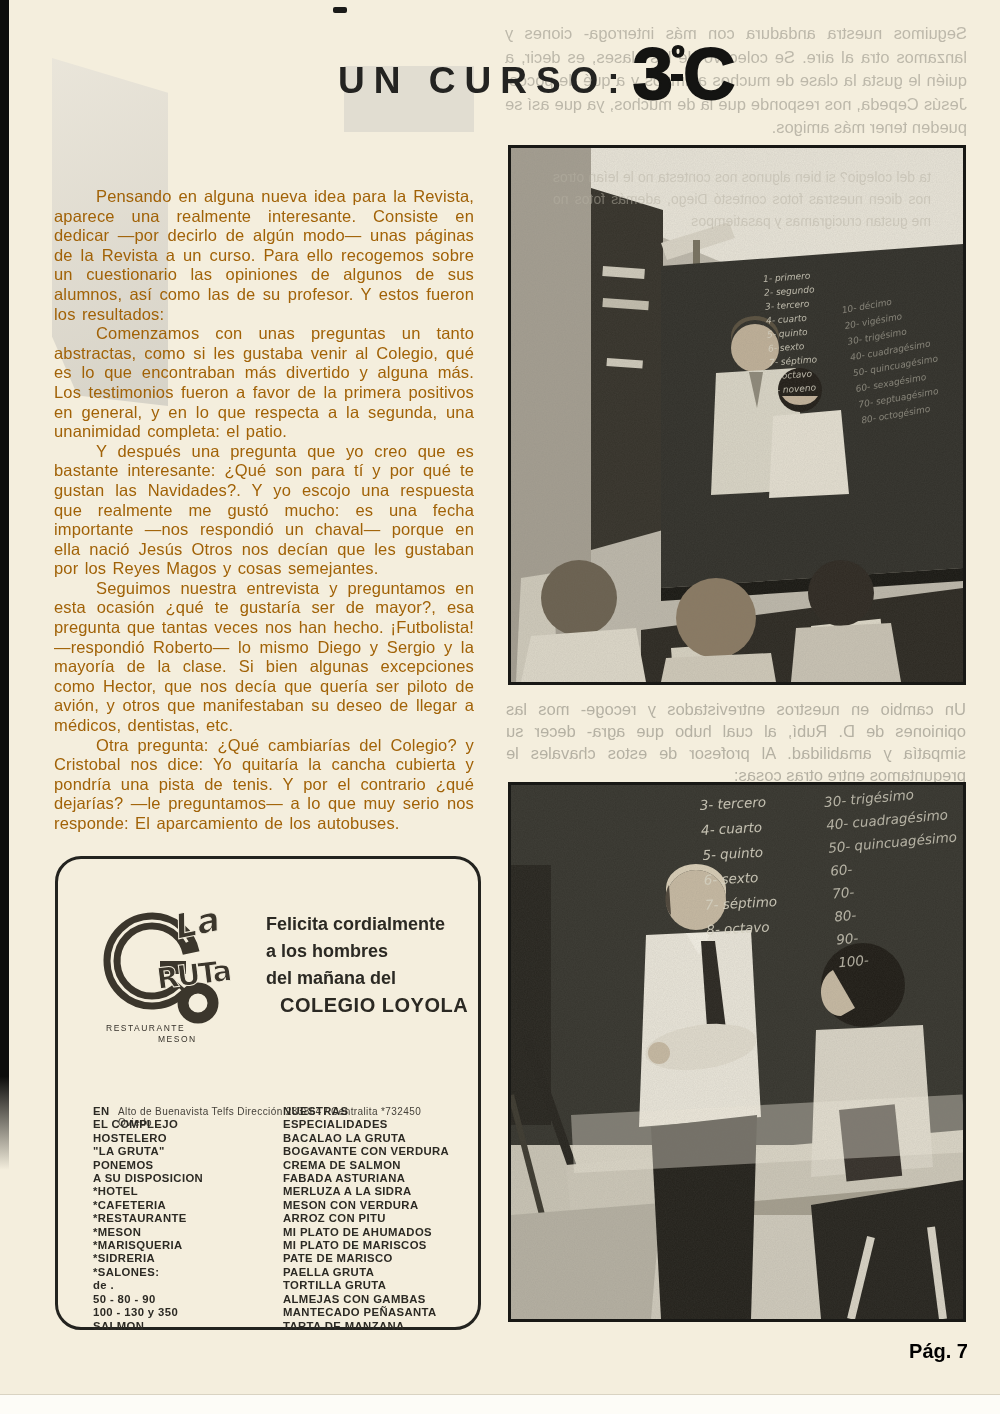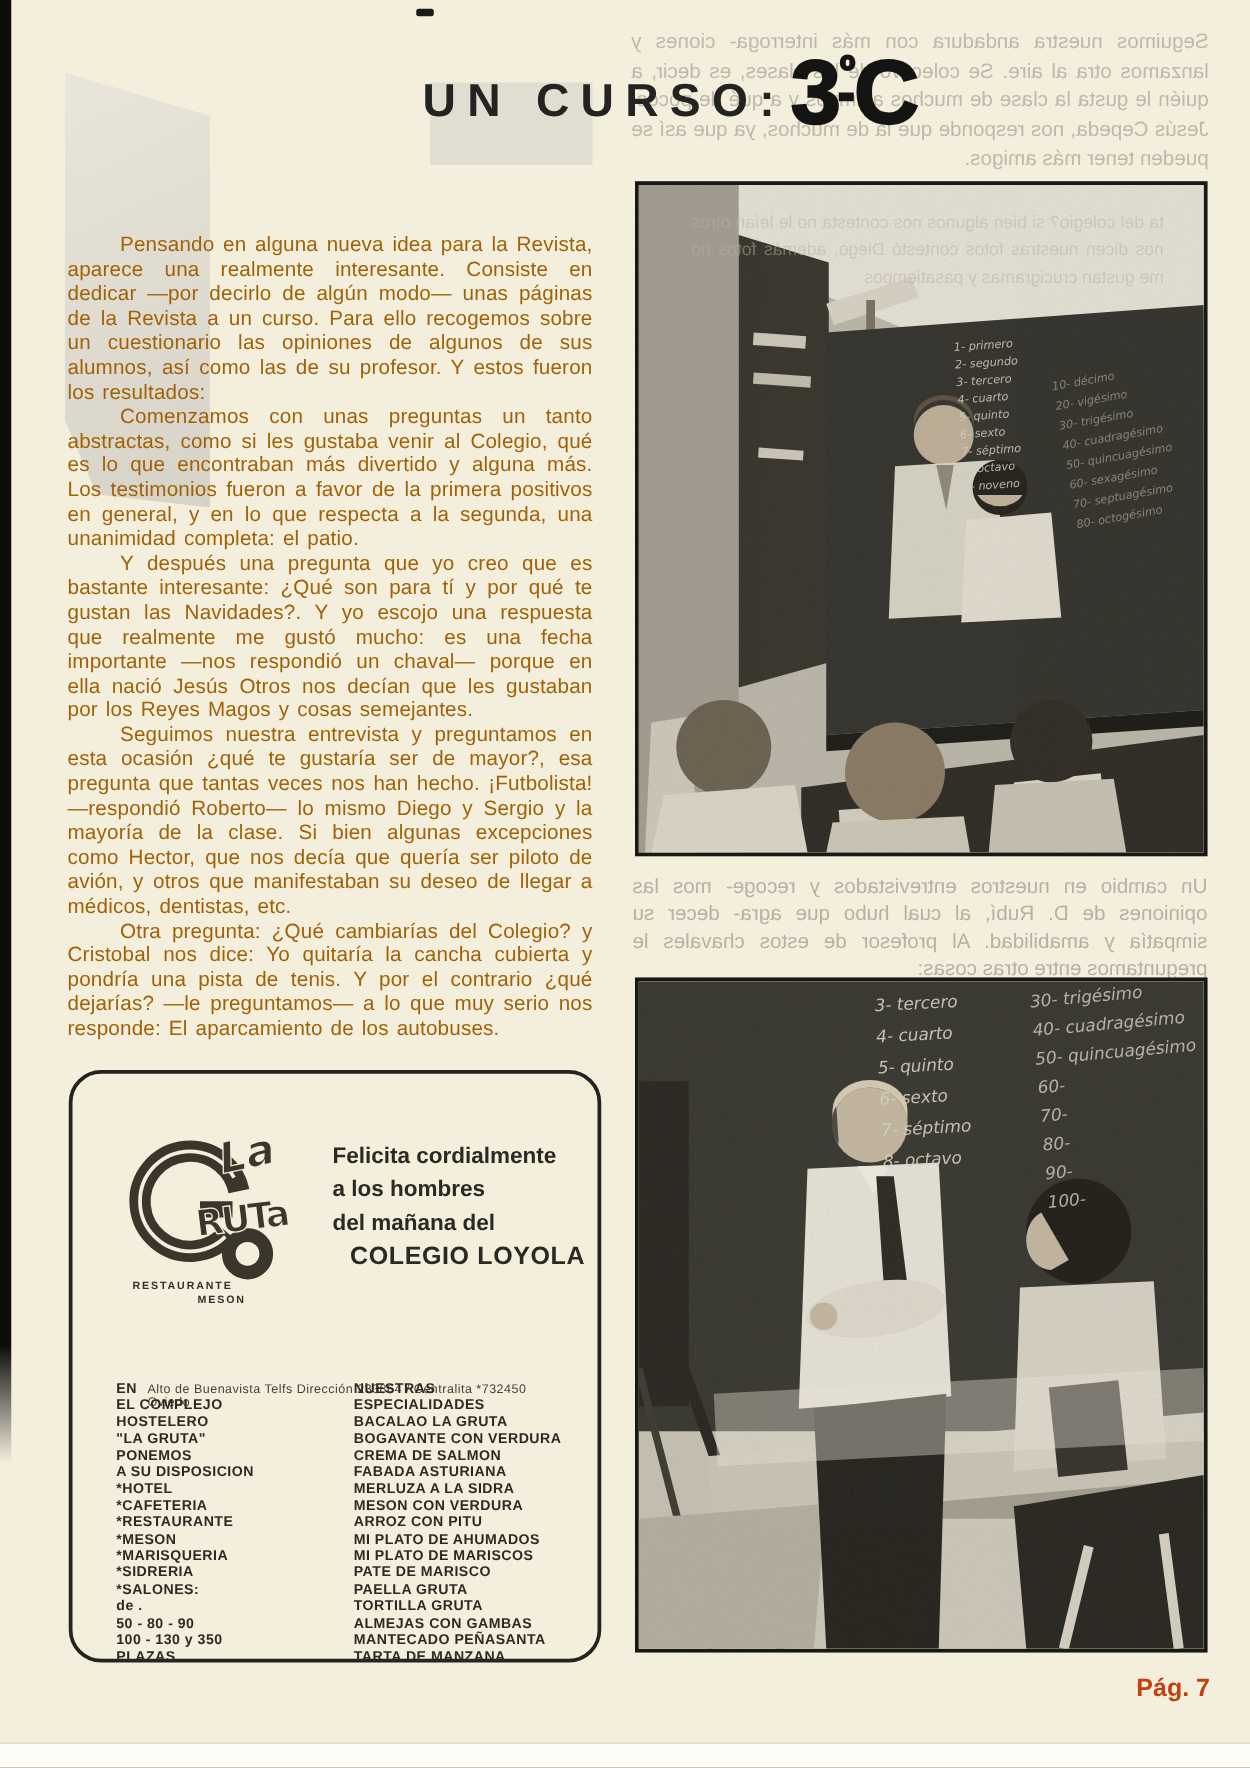--- a/index.html
+++ b/index.html
@@ -47,32 +47,32 @@
   .p1-chalk-right{left:340px;top:146px;font-size:9px;line-height:16px;opacity:.5;transform:rotate(-10deg);}
   .p2-chalk-left{left:192px;top:6px;font-size:13.5px;line-height:25px;opacity:.9;transform:rotate(-3deg);}
   .p2-chalk-right{left:320px;top:0px;font-size:13.5px;line-height:23px;opacity:.8;transform:rotate(-5deg);}
   .photo-ghost{position:absolute;color:#b6b1a3;opacity:.5;font-size:14px;line-height:22px;text-align:justify;}
   .p1-ghost{left:42px;top:18px;width:378px;}
   .p2-ghost{left:120px;top:112px;width:260px;opacity:.45;font-size:15px;line-height:46px;color:#8f8a7c;}
 
   
   .ad{left:55px;top:856px;width:420px;height:468px;border:3px solid #23231f;border-radius:26px;}
   .logo-wrap{left:36px;top:36px;width:200px;height:130px;}
-  .logo-sub{left:48px;top:164px;width:150px;font-size:8.5px;font-weight:bold;letter-spacing:1.5px;
+  .logo-sub{left:48px;top:164px;width:150px;font-size:8.5px;font-weight:normal;letter-spacing:1.5px;
             color:#35312a;line-height:11px;}
   .logo-sub div:last-child{padding-left:52px;}
   .greeting{left:208px;top:52px;width:210px;font-size:18px;font-weight:bold;line-height:27px;color:#2b2923;}
   .greeting div:last-child{font-size:20px;letter-spacing:.5px;margin-left:14px;}
   .ad-address{left:60px;top:228px;width:340px;font-size:10px;letter-spacing:.4px;color:#45413a;margin-top:19px;}
   .ad-cols{left:35px;top:246px;width:362px;display:flex;font-size:11.3px;font-weight:bold;
            line-height:13.4px;letter-spacing:.4px;color:#2c2a24;gap:40px;}
   .ad-col-left{width:150px;}
   .ad-col-right{flex:1;text-align:left;}
 
-  .pagenum{left:878px;top:1340px;width:90px;text-align:right;font-size:20px;font-weight:bold;color:#c2410c;}
+  .pagenum{left:878px;top:1340px;width:90px;text-align:right;font-size:20px;font-weight:bold;color:#000000;}
 </style>
 </head>
 <body>
 
 <div class="page">
 
   <div class="abs edge-strip"></div>
   <div class="abs top-tick"></div>
   <div class="abs ghost-a"></div>
   <div class="abs ghost-b"></div>
@@ -250,21 +250,21 @@
           <div>*HOTEL</div>
           <div>*CAFETERIA</div>
           <div>*RESTAURANTE</div>
           <div>*MESON</div>
           <div>*MARISQUERIA</div>
           <div>*SIDRERIA</div>
           <div>*SALONES:</div>
           <div>de .</div>
           <div>50 - 80 - 90</div>
           <div>100 - 130 y 350</div>
-          <div>PLAZAS</div>
+          <div>SALMON</div>
         </div>
       <div class="ad-col-right">
           <div>NUESTRAS</div>
           <div>ESPECIALIDADES</div>
           <div>BACALAO LA GRUTA</div>
           <div>BOGAVANTE CON VERDURA</div>
           <div>CREMA DE SALMON</div>
           <div>FABADA ASTURIANA</div>
           <div>MERLUZA A LA SIDRA</div>
           <div>MESON CON VERDURA</div>

